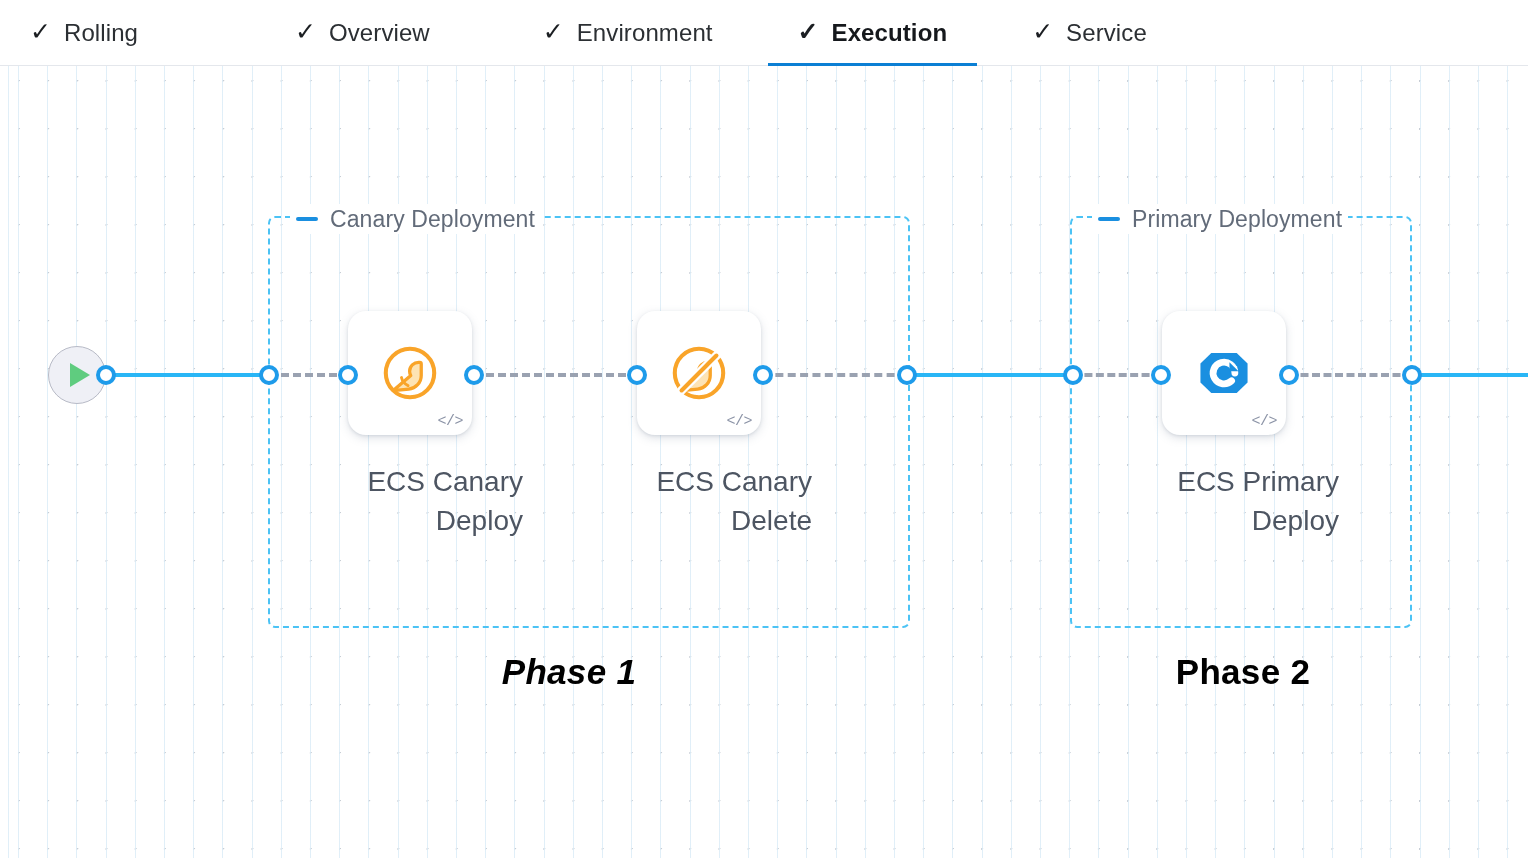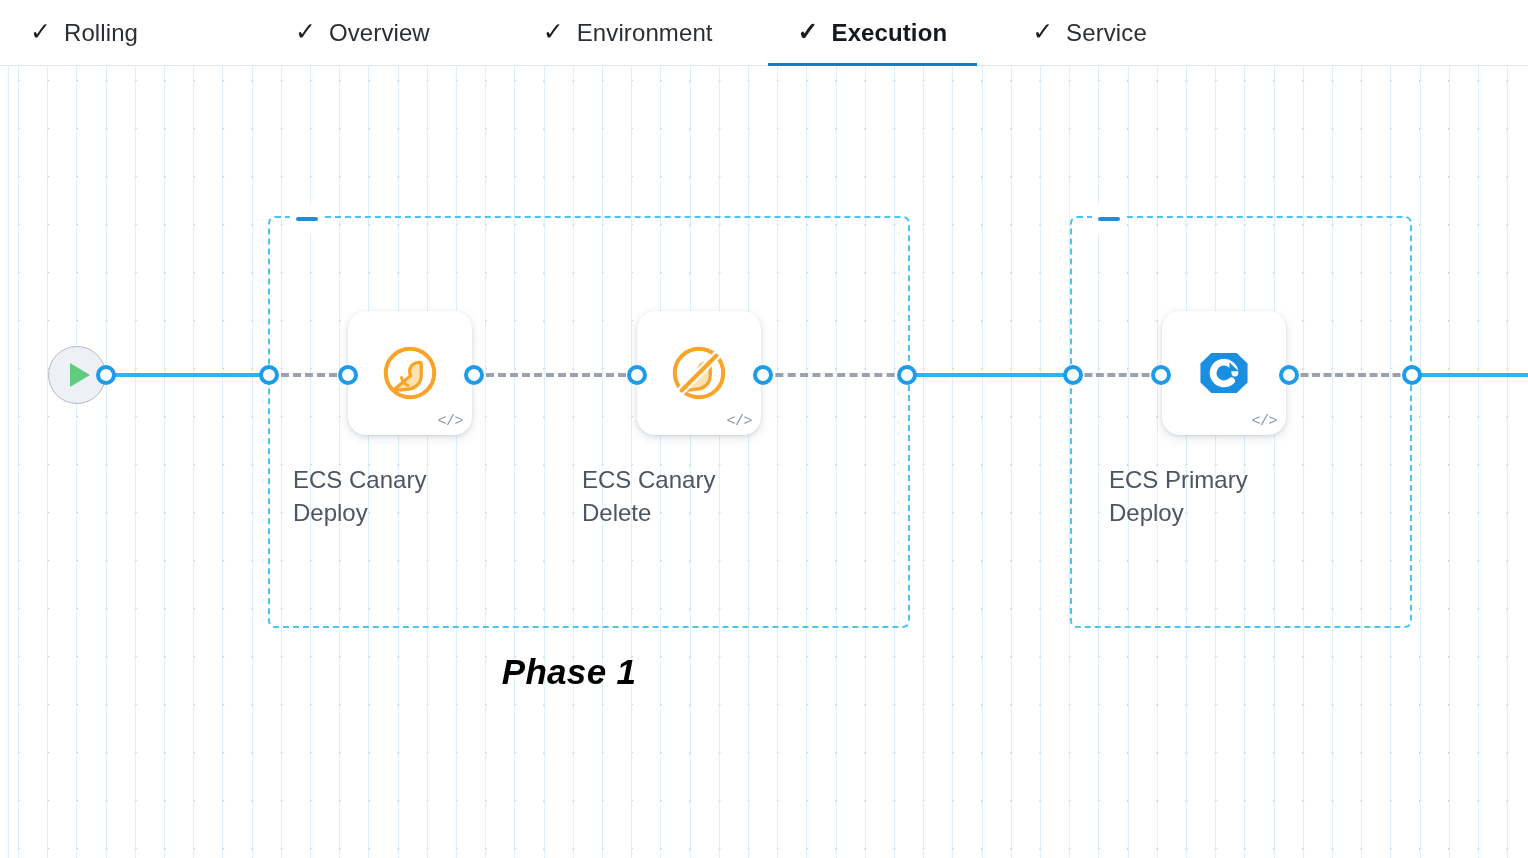--- a/index.html
+++ b/index.html
@@ -177,22 +177,22 @@
     bottom: 6px;
     font-size: 15px;
     color: #8b93a6;
     font-family: "Liberation Mono", monospace;
     letter-spacing: -0.5px;
     line-height: 1;
   }
   .node-label {
     position: absolute;
     width: 230px;
-    text-align: left;
-    font-size: 24px;
+    text-align: right;
+    font-size: 28px;
     line-height: 1.38;
     color: #4d5562;
     white-space: pre-line;
   }
 
   
   .link {
     position: absolute;
     height: 0;
     border-top-width: 4px;
@@ -252,26 +252,28 @@
 
   </div>
 
 </div>
 
 <div class="canvas">
 
   <div class="group" style="left:268px; top:150px; width:642px; height:412px;">
     <div class="group-header">
       <span class="collapse-icon"></span>
+      <span class="group-title">Canary Deployment</span>
     </div>
   </div>
 
   <div class="group" style="left:1070px; top:150px; width:342px; height:412px;">
     <div class="group-header">
       <span class="collapse-icon"></span>
+      <span class="group-title">Primary Deployment</span>
     </div>
   </div>
 
   <div class="link solid" style="left:106px;  top:309px; width:163px;"></div>
   <div class="link dashed" style="left:269px;  top:309px; width:80px;"></div>
   <div class="link dashed" style="left:474px;  top:309px; width:164px;"></div>
   <div class="link dashed" style="left:763px;  top:309px; width:144px;"></div>
   <div class="link solid" style="left:907px;  top:309px; width:166px;"></div>
   <div class="link dashed" style="left:1073px; top:309px; width:88px;"></div>
   <div class="link dashed" style="left:1289px; top:309px; width:123px;"></div>
@@ -325,14 +327,15 @@
   <div class="port" style="left:474px;  top:309px;"></div>
   <div class="port" style="left:637px;  top:309px;"></div>
   <div class="port" style="left:763px;  top:309px;"></div>
   <div class="port" style="left:907px;  top:309px;"></div>
   <div class="port" style="left:1073px; top:309px;"></div>
   <div class="port" style="left:1161px; top:309px;"></div>
   <div class="port" style="left:1289px; top:309px;"></div>
   <div class="port" style="left:1412px; top:309px;"></div>
 
   <div class="phase-caption" style="left:429px;  top:586px; width:280px;font-style:italic;">Phase 1</div>
+  <div class="phase-caption" style="left:1103px; top:586px; width:280px;">Phase 2</div>
 
 </div>
 
 </body></html>

